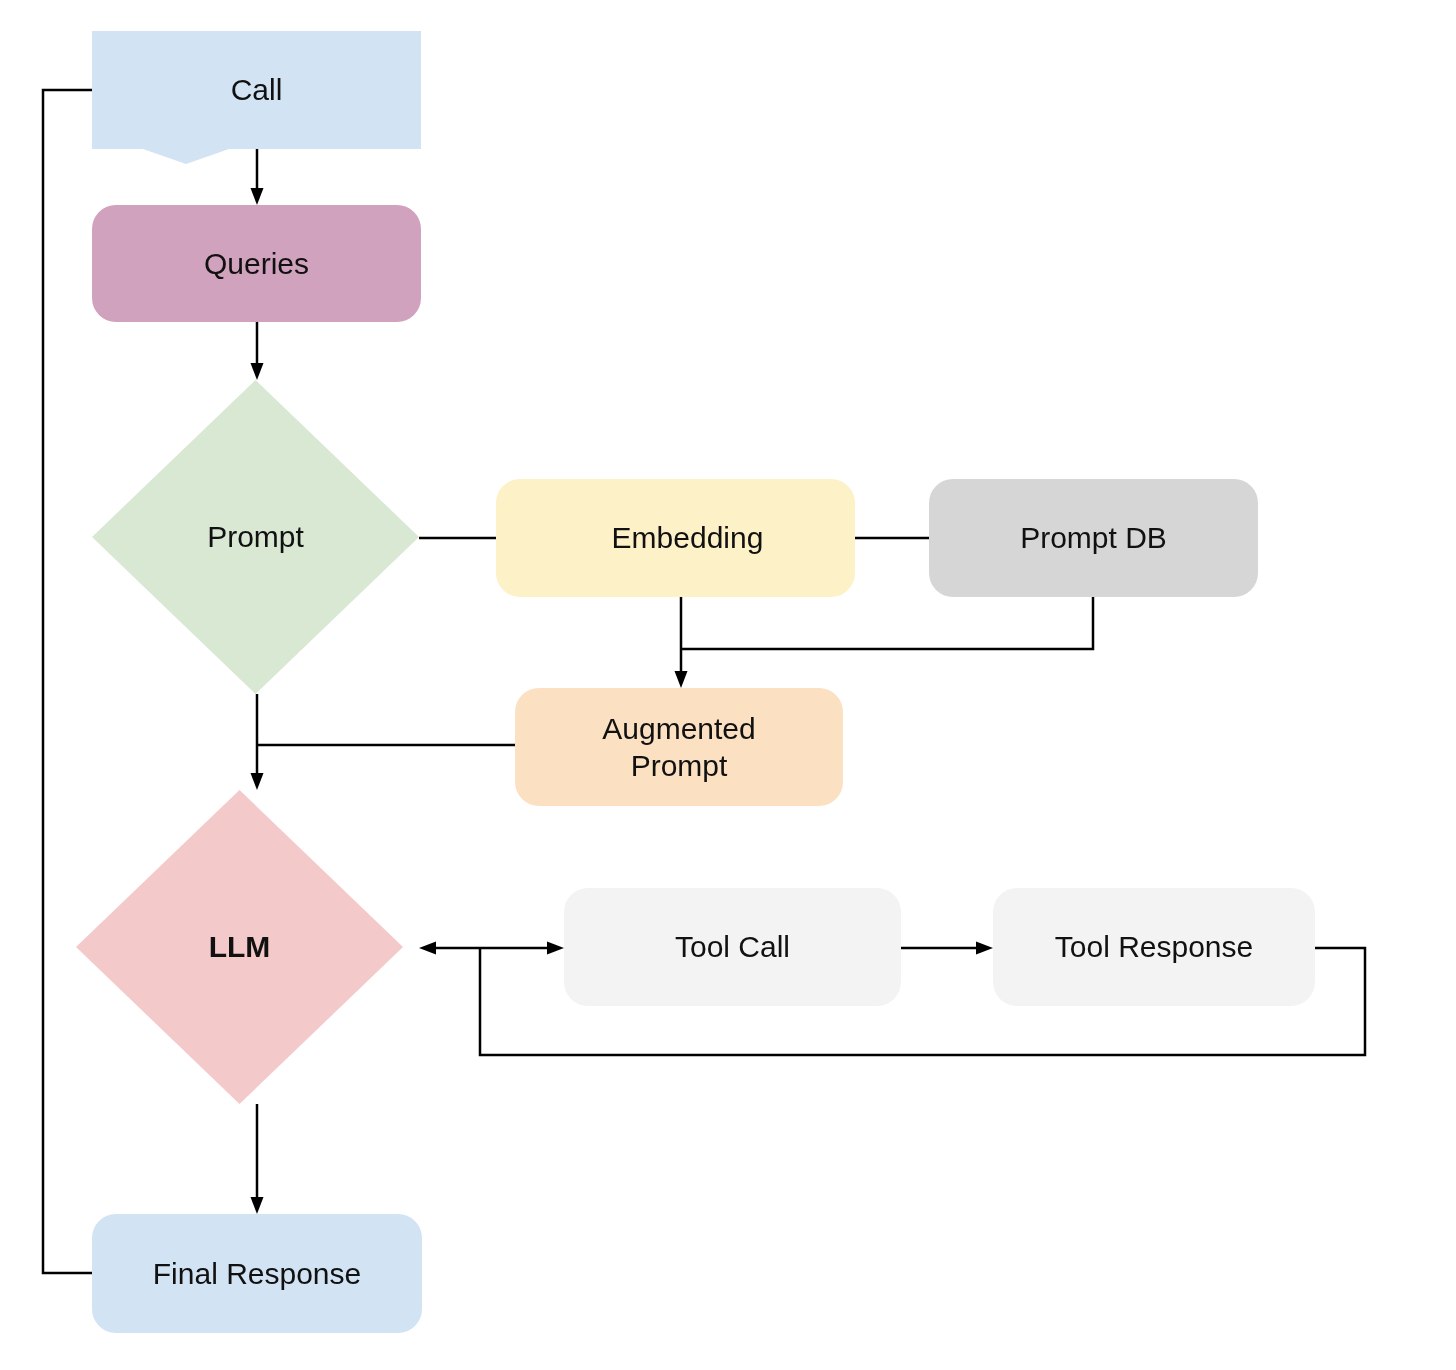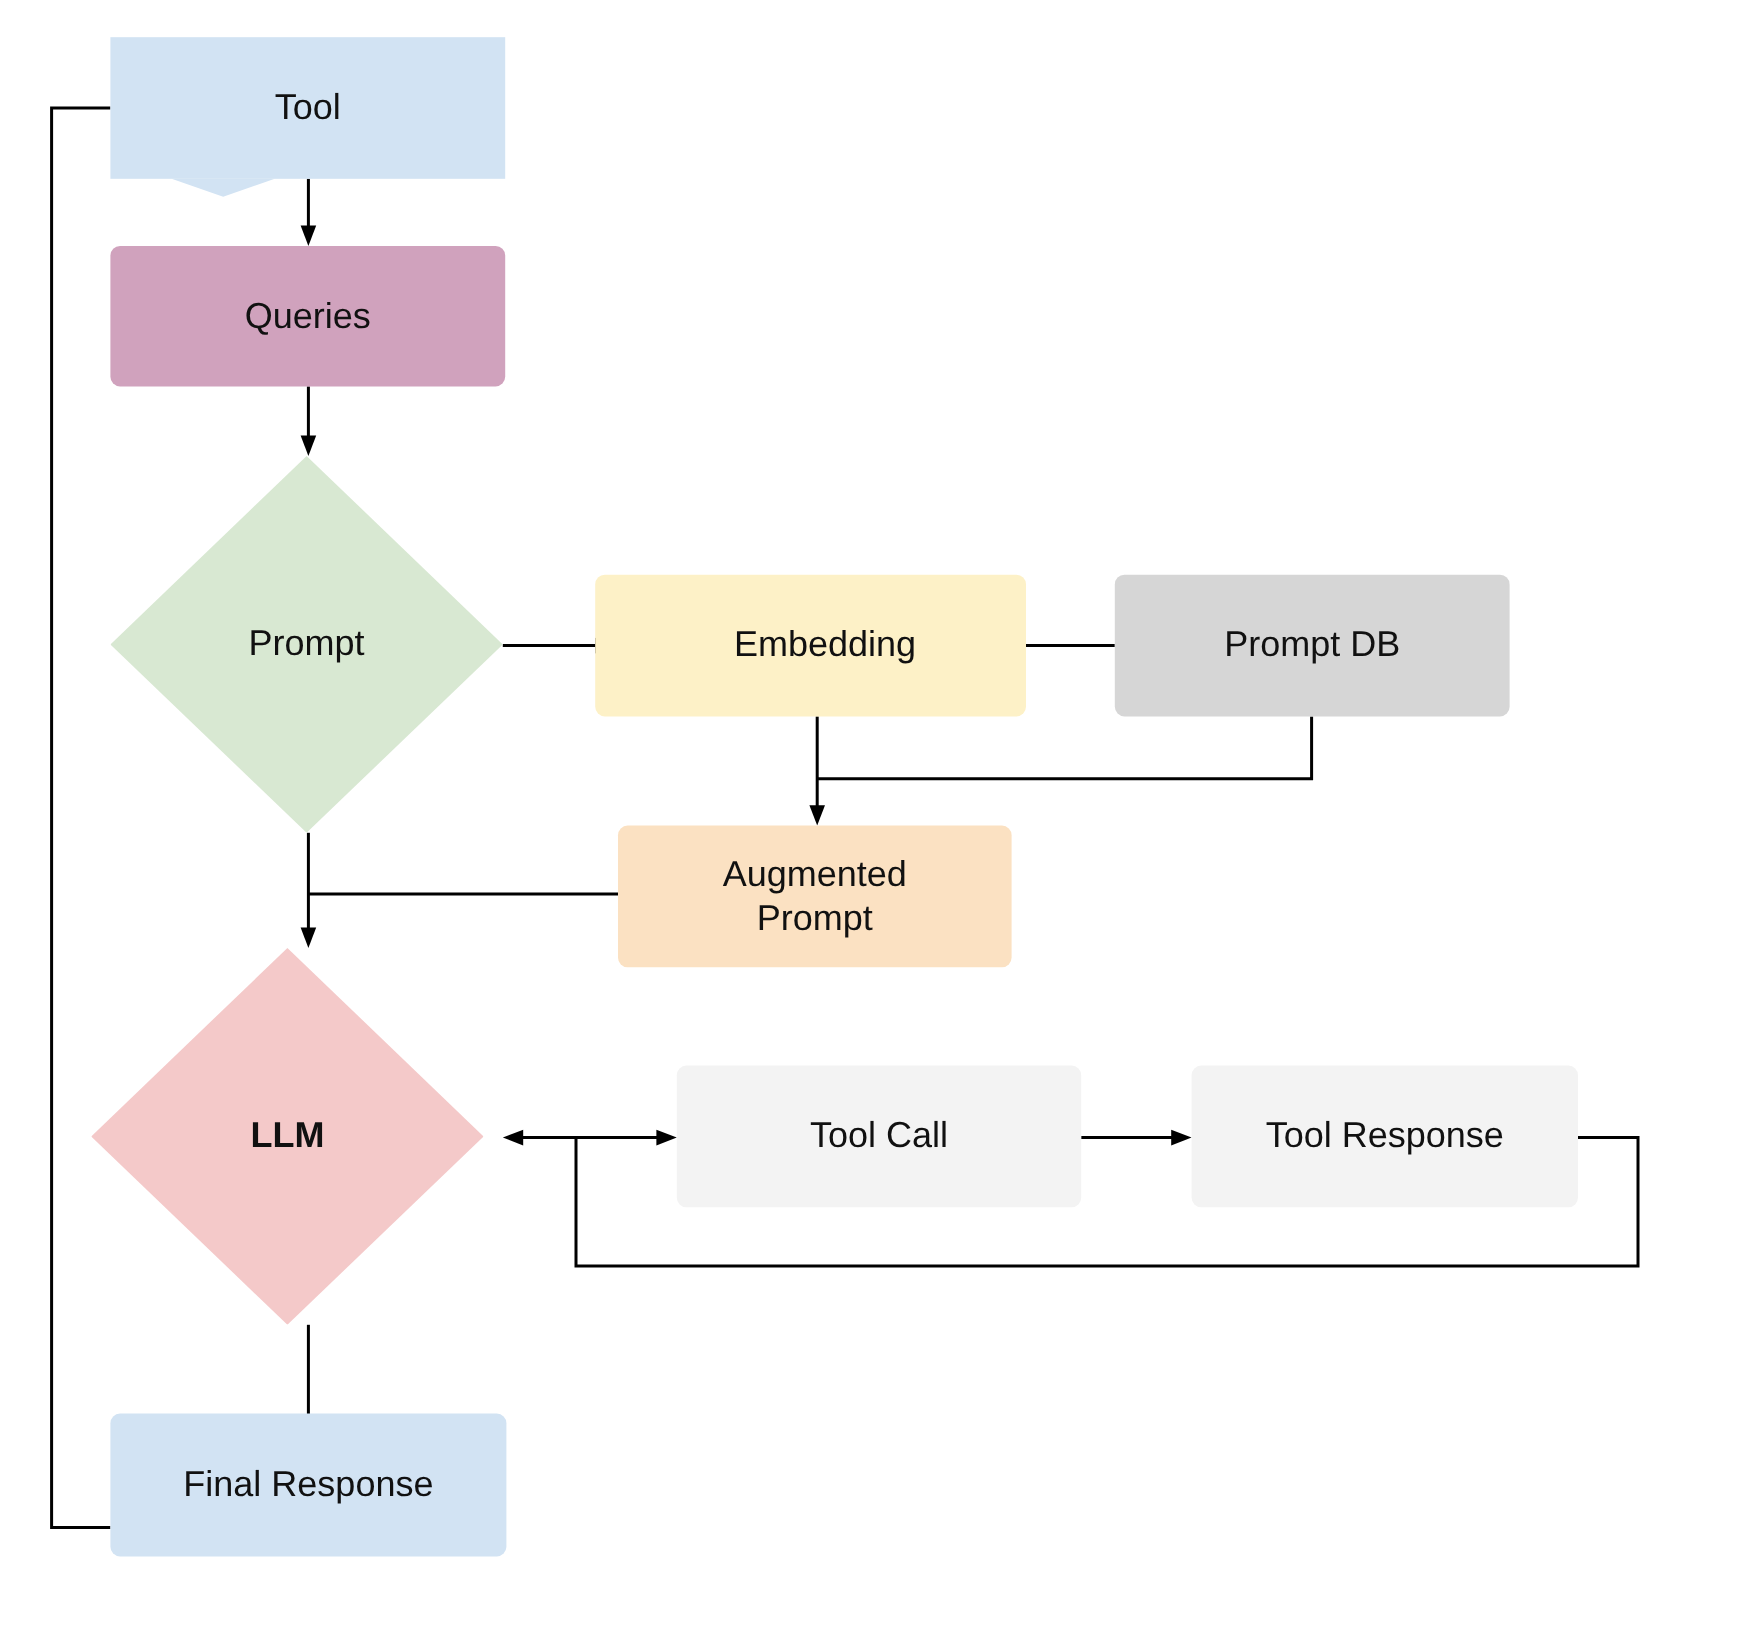--- a/index.html
+++ b/index.html
@@ -7,21 +7,21 @@
     position:relative;width:1456px;height:1370px;background:#ffffff;
     font-family:"Liberation Sans","DejaVu Sans",sans-serif;color:#111;
     overflow:hidden;
   }
   .layer{position:absolute;left:0;top:0;width:1456px;height:1370px;}
   .node{
     position:absolute;display:flex;align-items:center;justify-content:center;
     text-align:center;font-size:30px;line-height:1.25;color:#111;
     background:var(--fill,#eee);
   }
-  .rounded{border-radius:8px;}
+  .rounded{border-radius:24px;}
   .diamond{clip-path:polygon(50% 0%,100% 50%,50% 100%,0% 50%);}
   .callout::after{
     content:"";position:absolute;top:100%;left:51px;width:0;height:0;
     border-left:43px solid transparent;border-right:43px solid transparent;
     border-top:15px solid var(--fill,#eee);
   }
   .node .lbl{display:block;}
   .wrap-narrow .lbl{max-width:220px;}
   svg .edge{stroke:#000;stroke-width:2.5;fill:none;}
   svg .head{fill:#000;stroke:none;}
@@ -62,21 +62,21 @@
 
     <path class="edge" d="M1315 948 H1365 V1055 H480 V948"></path>
 
     <path class="edge" d="M257 1104 V1198"></path>
     <polygon class="head" points="257,1214 250.5,1197 263.5,1197"></polygon>
 
     <path class="edge" d="M92 1273 H43 V90 H92"></path>
   </svg>
 
   <div class="node callout" style="left: 92px; top: 31px; width: 329px; height: 118px; --fill: #d2e3f3;">
-    <span class="lbl">Tool</span>
+    <span class="lbl">Call</span>
   </div>
 
   <div class="node rounded" style="left: 92px; top: 205px; width: 329px; height: 117px; --fill: #d0a2bd;">
     <span class="lbl">Queries</span>
   </div>
 
   <div class="node diamond" style="left: 92px; top: 380px; width: 327px; height: 314px; --fill: #d8e8d2;">
     <span class="lbl">Prompt</span>
   </div>
 
@@ -97,17 +97,17 @@
   </div>
 
   <div class="node rounded" style="left: 993px; top: 888px; width: 322px; height: 118px; --fill: #f3f3f3;">
     <span class="lbl">Tool Response</span>
   </div>
 
   <div class="node rounded" style="left: 564px; top: 888px; width: 337px; height: 118px; --fill: #f3f3f3;">
     <span class="lbl">Tool Call</span>
   </div>
 
-  <div class="node rounded" style="left: 92px; top: 1178px; width: 330px; height: 119px; --fill: #d2e3f3;">
+  <div class="node rounded" style="left: 92px; top: 1214px; width: 330px; height: 119px; --fill: #d2e3f3;">
     <span class="lbl">Final Response</span>
   </div>
 
 </div>
 
 </body></html>

